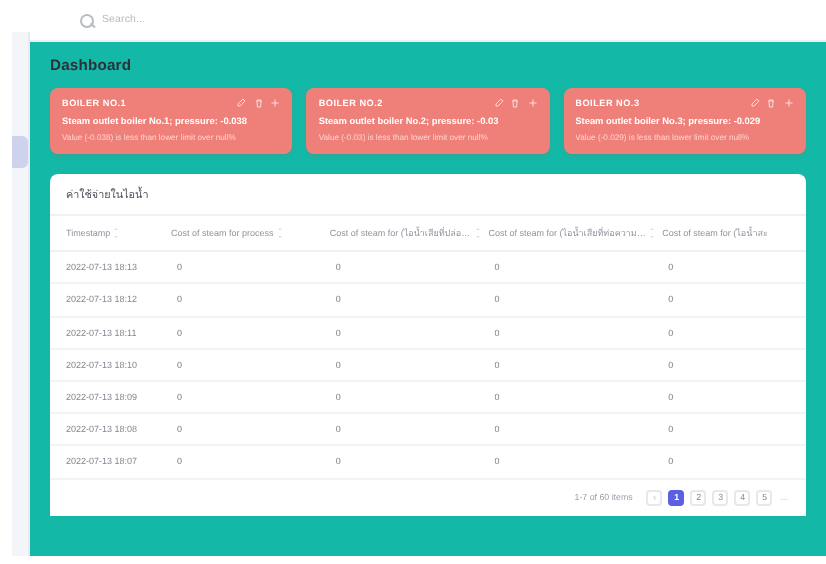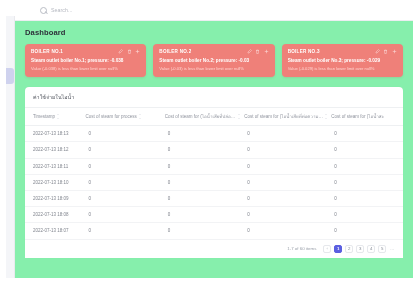--- a/index.html
+++ b/index.html
@@ -88,21 +88,21 @@
     width: 80px;
     letter-spacing: 0.1px;
   }
   .search-input::placeholder { color: #b5b8c0; }
 
   
   .content {
     position: absolute;
     left: 9px; top: 21px;
     width: 398px; height: 257px;
-    background: #86efac;
+    background: #14b8a6;
     padding: 7px 10px 0 10px;
     overflow: hidden;
   }
 
   .page-title {
     font-size: 7.6px;
     font-weight: bold;
     color: #2d3039;
     letter-spacing: 0.1px;
     margin-bottom: 7px;

